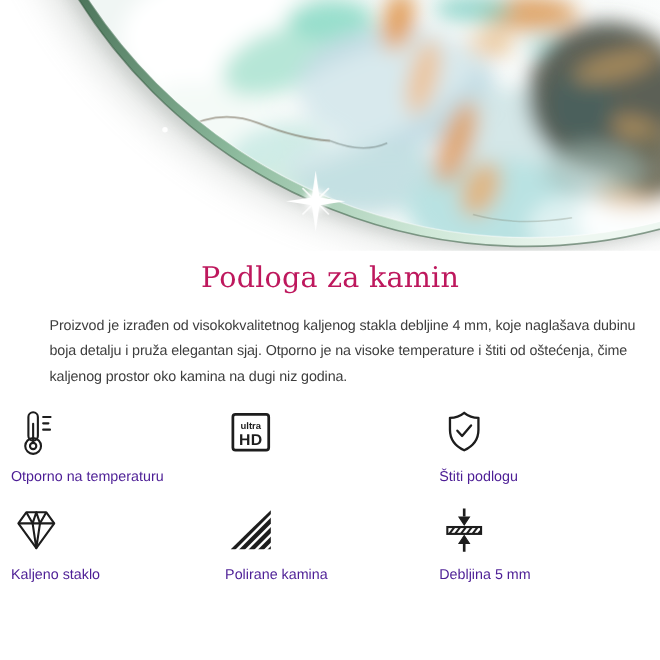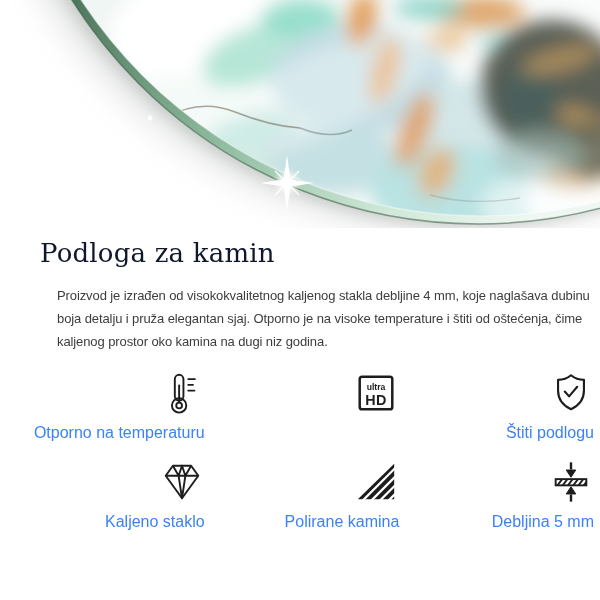--- a/index.html
+++ b/index.html
@@ -6,32 +6,32 @@
   html,body { background:#ffffff; width:600px; font-family:"Liberation Sans","DejaVu Sans",sans-serif; color:#222; }
   .page { width:600px; height:600px; overflow:hidden; background:#fff; }
 
   
   .hero { position:relative; width:600px; height:228px; overflow:hidden; background:#fff; }
   .hero svg { display:block; }
 
   
   .title-block { padding:0 40px; margin-top:8px; }
   .title-block h1 { font-family:"DejaVu Serif","Liberation Serif",serif; font-weight:400;
-                    font-size:26px; line-height:34px; color:#0f172a; letter-spacing:.2px; }
-
-  
-  .desc { padding:0 45px; margin-top:14px;margin-left:12px; }
+                    font-size:26px; line-height:34px; color:#be185d; letter-spacing:.2px;text-align:center; }
+
+  
+  .desc { padding:0 45px; margin-top:14px; }
   .desc .dline { font-size:13px; line-height:23px; color:#3d3d3d; letter-spacing:-0.1px; white-space:nowrap; }
 
   
   .features { margin-top:18px; padding:0 6px 0 10px; display:grid;
               grid-template-columns:repeat(3,1fr); row-gap:20px; }
-  .feature { display:flex; flex-direction:column; align-items:flex-end; }
+  .feature { display:flex; flex-direction:column; align-items:flex-start; }
   .feature .icon-box { height:44px; display:flex; align-items:center; justify-content:center; }
-  .feature .flabel { margin-top:10px; font-size:16px; line-height:15px; color:#3b82f6; text-align:center; }
+  .feature .flabel { margin-top:10px; font-size:13px; line-height:15px; color:#4c1d95; text-align:center; }
   .icon-box svg { stroke:#1d1d1d; }
   .svg-badge-top { font-family:"Liberation Sans",sans-serif; font-size:9px; font-weight:bold; }
   .svg-badge-bottom { font-family:"Liberation Sans",sans-serif; font-size:15px; font-weight:bold; letter-spacing:.3px; }
 </style>
 </head>
 <body>
 
 <div class="page">
 
   <div class="hero">

